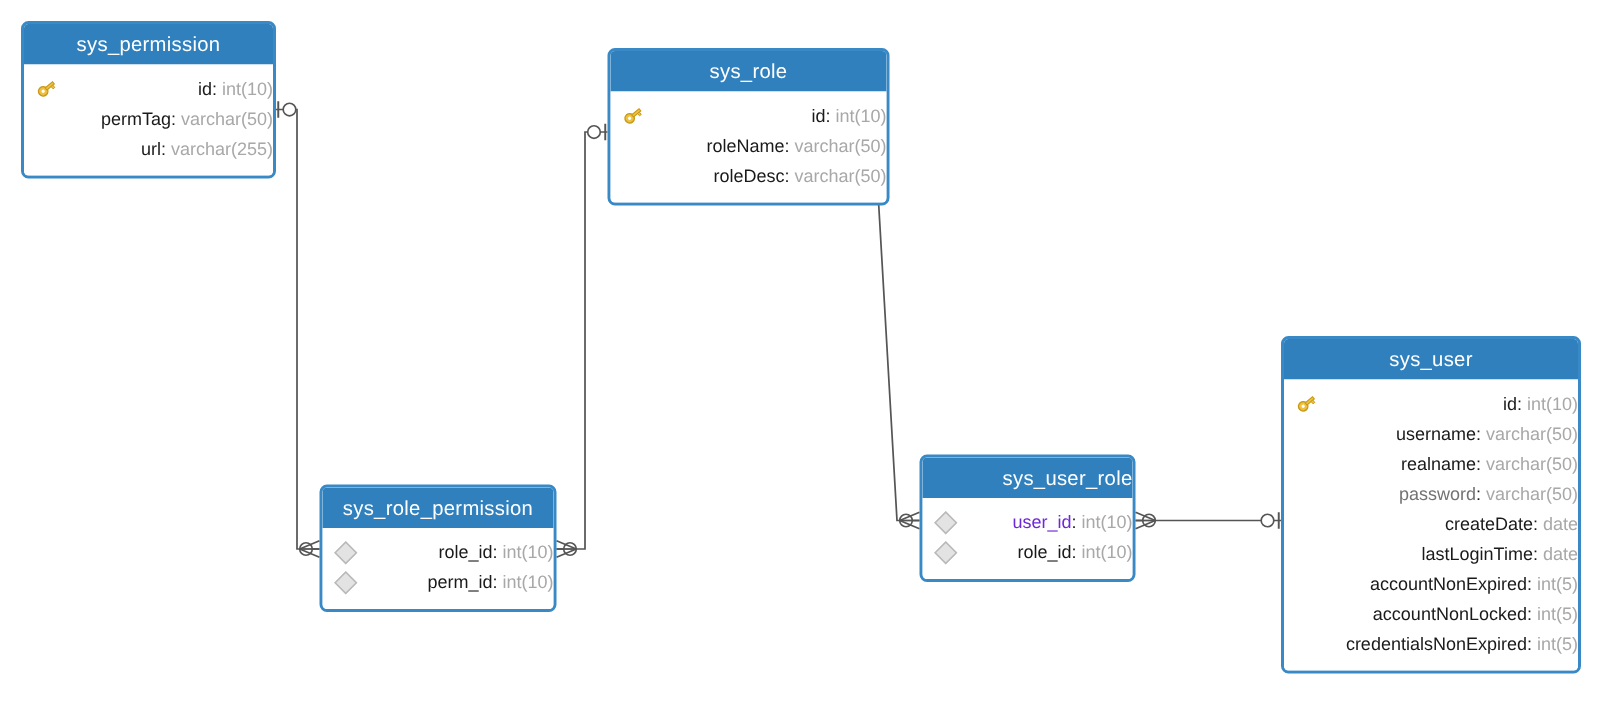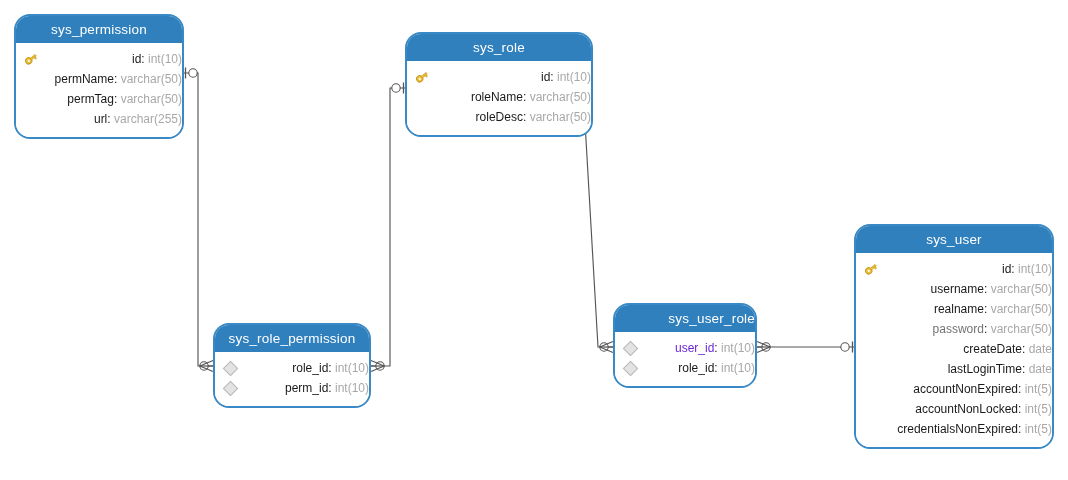--- a/index.html
+++ b/index.html
@@ -11,21 +11,21 @@
     position:relative;
   }
   #canvas{position:absolute;left:0;top:0;width:1068px;height:480px;}
 
   #links{position:absolute;left:0;top:0;width:1068px;height:480px;pointer-events:none;}
 
   .entity{
     position:absolute;
     box-sizing:border-box;
     border:2px solid #3889c5;
-    border-radius:16px;
+    border-radius:5px;
     background:#ffffff;
     overflow:hidden;
   }
   .entity-header{
     background:#3080be;
     color:#ffffff;
     font-size:13.5px;
     text-align:center;
     line-height:27px;
     height:27px;
@@ -115,21 +115,20 @@
         <div class="attr"><span class="ic">
             <svg width="14" height="14" viewBox="0 0 14 14">
               <g transform="rotate(-40 7 7)">
                 <circle cx="4.1" cy="7" r="3.1" fill="#f0c040" stroke="#c79a19" stroke-width="1"></circle>
                 <circle cx="4.1" cy="7" r="1.1" fill="#ffffff"></circle>
                 <rect x="6.6" y="6.1" width="6.4" height="1.9" fill="#f0c040" stroke="#c79a19" stroke-width=".7"></rect>
                 <rect x="10.2" y="7.9" width="1.5" height="2.1" fill="#f0c040" stroke="#c79a19" stroke-width=".6"></rect>
               </g>
             </svg>
           </span><span class="aname" style="color: rgb(26, 26, 26);">id</span><span class="sep">: </span><span class="atype" style="color: rgb(168, 168, 168);">int(10)</span></div>
-        <div class="attr"><span class="aname" style="color: rgb(26, 26, 26);">permName</span><span class="sep">: </span><span class="atype" style="color: rgb(168, 168, 168);">varchar(50)</span></div>
         <div class="attr"><span class="aname" style="color: rgb(26, 26, 26);">permTag</span><span class="sep">: </span><span class="atype" style="color: rgb(168, 168, 168);">varchar(50)</span></div>
         <div class="attr"><span class="aname" style="color: rgb(26, 26, 26);">url</span><span class="sep">: </span><span class="atype" style="color: rgb(168, 168, 168);">varchar(255)</span></div>
       </div>
     </div>
     <div class="entity" style="left: 405px; top: 32px; width: 188px; border-color: rgb(56, 137, 197);">
       <div class="entity-header" style="background: rgb(48, 128, 190);">sys_role</div>
       <div class="entity-body">
         <div class="attr"><span class="ic">
             <svg width="14" height="14" viewBox="0 0 14 14">
               <g transform="rotate(-40 7 7)">

